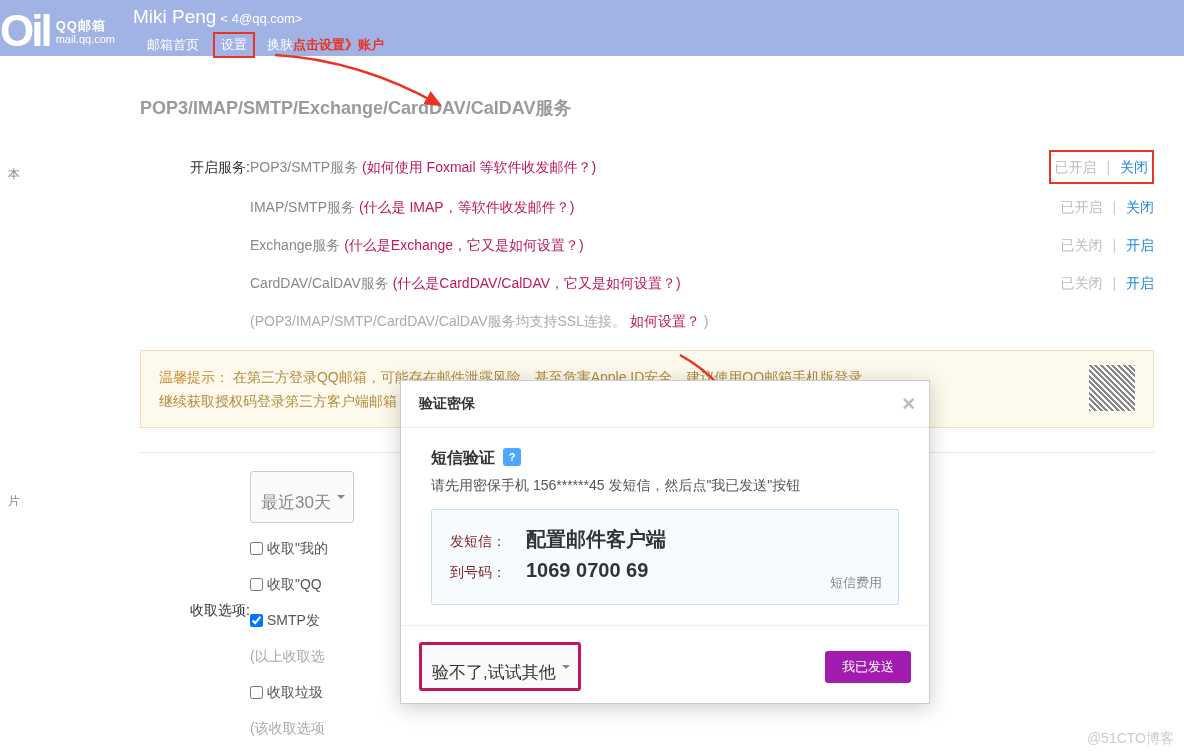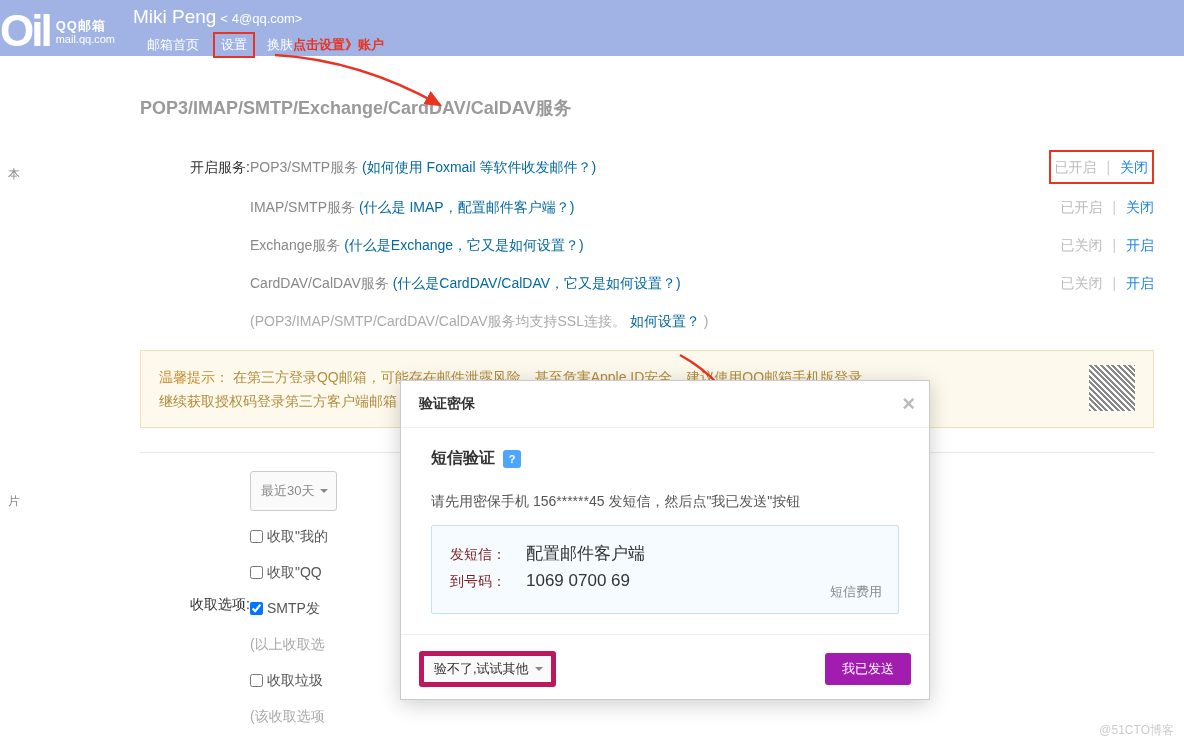--- a/index.html
+++ b/index.html
@@ -26,57 +26,57 @@
 .content { margin-left: 30px; padding: 40px 30px 20px 110px; position: relative; }
 .section-title { font-size: 18px; font-weight: bold; color: #9a9a9a; margin-bottom: 30px; }
 
 .field-row { display: flex; margin-bottom: 8px; align-items: center; line-height: 30px; }
 .field-label { width: 110px; text-align: right; color: #333; flex-shrink: 0; }
 .field-content { flex: 1; color: #888; }
 .field-right { width: 120px; text-align: right; color: #bbb; flex-shrink: 0; }
 .field-right .sep { color: #ccc; margin: 0 6px; }
 .field-right .link-on { color: #1e88e5; cursor: pointer; }
 .red-border { border: 2px solid #e93323; padding: 0 4px; display: inline-block; }
-.svc-link { color: #0369a1; cursor: pointer; }
+.svc-link { color: #be185d; cursor: pointer; }
 
 .tip-box { background: #fdf9ec; border: 1px solid #eee0b8; padding: 14px 18px; margin: 14px 0 24px 0; display: flex; position: relative; }
 .tip-box .tip-text { flex: 1; color: #b38c3d; line-height: 24px; }
 .tip-box .gen-btn { color: #1e88e5; cursor: pointer; }
 .tip-box .gen-btn.red-outline { border: 2px solid #e93323; padding: 0 4px; }
 .tip-box .qr { width: 46px; height: 46px; background: repeating-linear-gradient(45deg,#888 0 2px,#fff 2px 4px); margin-left: 14px; flex-shrink: 0; }
 
 hr.divider { border: none; border-top: 1px solid #e8e8e8; margin: 18px 0; }
 
-.select-mock { display: inline-block; border: 1px solid #ccc; background: #fafafa; padding: 4px 22px 4px 10px; border-radius: 3px; position: relative; font-size: 13px; min-width: 80px; }
+.select-mock { display: inline-block; border: 1px solid #ccc; background: #fafafa; padding: 16px 22px 4px 10px; border-radius: 3px; position: relative; font-size: 17px; min-width: 80px; }
 .select-mock::after { content: ''; position: absolute; right: 8px; top: 50%; margin-top: -2px; border: 4px solid transparent; border-top-color: #888; }
 .cb { margin-right: 4px; vertical-align: -2px; }
 .opt-line { color: #555; margin-bottom: 6px; }
 .hint { color: #aaa; margin-bottom: 6px; }
 
 .arrow { position: absolute; pointer-events: none; }
 
 .modal { position: absolute; left: 400px; top: 380px; width: 530px; background: #fff; border: 1px solid #ccc; box-shadow: 0 4px 20px rgba(0,0,0,.2); z-index: 20; }
 .modal-head { padding: 14px 18px; border-bottom: 1px solid #eee; font-weight: bold; color: #333; position: relative; }
 .modal-head .close { position: absolute; right: 14px; top: 10px; font-size: 22px; color: #bbb; cursor: pointer; }
 .modal-body { padding: 20px 30px; }
-.sms-title { font-size: 16px; font-weight: bold; display: flex; align-items: center; margin-bottom: 24px; }
+.sms-title { font-size: 16px; font-weight: bold; display: flex; margin-bottom: 8px; }
 .shield { width: 18px; height: 18px; background: #4da6ff; border-radius: 3px; margin-left: 8px; display: inline-flex; align-items: center; justify-content: center; color: #fff; font-size: 11px; font-weight: bold; }
 .sms-desc { color: #555; font-size: 14px; margin-bottom: 14px; }
 .sms-box { border: 1px solid #c6e0ef; background: #f5fbff; padding: 16px 18px; border-radius: 2px; position: relative; }
 .sms-box .r { margin-bottom: 6px; }
 .sms-box .lbl { color: #7f1d1d; }
-.sms-box .val { font-weight: normal; font-size: 17px; padding-left: 20px; }
+.sms-box .val { font-weight: bold; font-size: 20px; padding-left: 20px; }
 .sms-box .fee { position: absolute; right: 16px; bottom: 12px; color: #888; font-size: 13px; cursor: pointer; }
 .modal-foot { border-top: 1px solid #eee; padding: 12px 18px; display: flex; align-items: center; justify-content: space-between; }
 .foot-actions { display: flex; width: 100%; justify-content: space-between; align-items: center; padding-top: 4px; }
 .btn { padding: 6px 16px; border-radius: 3px; font-size: 13px; cursor: pointer; border: 1px solid transparent; }
 .btn-primary { background: #a21caf; color: #fff; }
-.select-foot { border: 5px solid #be185d; background: #fafafa; }
-
-.watermark { position: absolute; right: 10px; bottom: 15px; color: #ccc; font-size: 12px; z-index: 2; }
+.select-foot { border: 3px solid #be185d; background: #fafafa; }
+
+.watermark { position: absolute; right: 10px; bottom: 6px; color: #ccc; font-size: 14px; z-index: 2; }
 </style>
 </head>
 <body>
 
 <div class="topbar">
   <div class="logo-wrap">
     <span class="logo-icon">Oil</span>
     <span class="logo-text">
       <span class="cn">QQ邮箱</span>
       <span class="en">mail.qq.com</span>
@@ -118,21 +118,21 @@
         <span>已开启</span>
         <span class="sep">|</span>
         <span class="link-on">关闭</span>
       </span>
     </div>
   </div>
   <div class="field-row">
     <div class="field-label"></div>
     <div class="field-content">
       <span>IMAP/SMTP服务</span>
-      <span class="svc-link"> (什么是 IMAP，配置邮件客户端？)</span>
+      <span class="svc-link"> (什么是 IMAP，等软件收发邮件？)</span>
     </div>
     <div class="field-right">
       <span>已开启</span>
       <span class="sep">|</span>
       <span class="link-on">关闭</span>
     </div>
   </div>
   <div class="field-row">
     <div class="field-label"></div>
     <div class="field-content">

